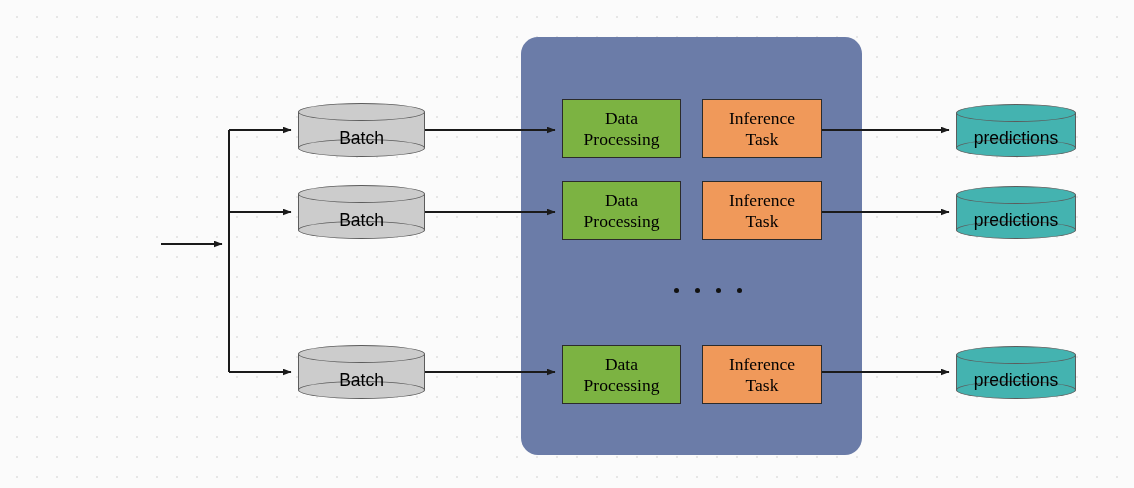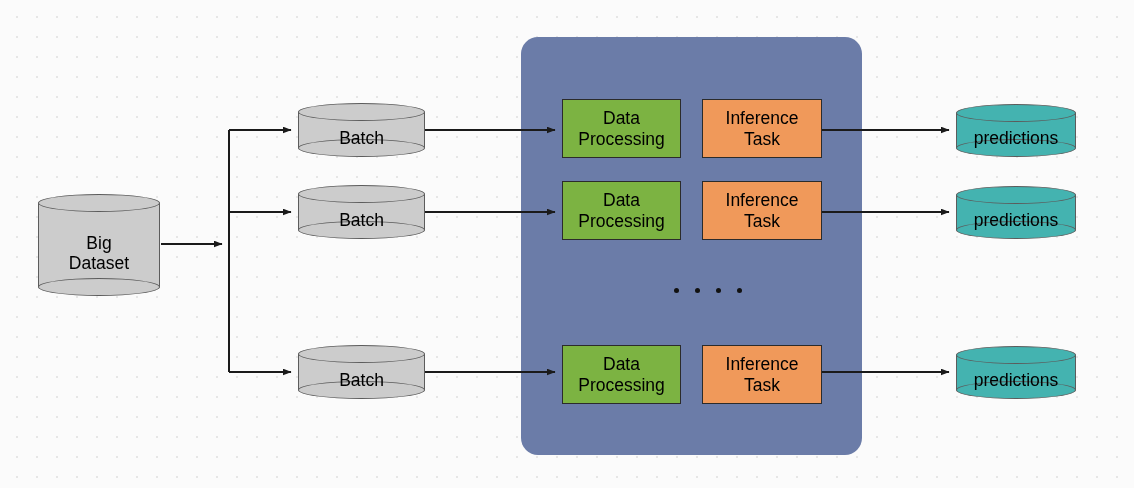--- a/index.html
+++ b/index.html
@@ -36,20 +36,21 @@
   .node {
     position: absolute;
     box-sizing: border-box;
     display: flex;
     align-items: center;
     justify-content: center;
     text-align: center;
     color: #000000;
     line-height: 1.16;
     white-space: pre-line;
+    font-family: Liberation Serif, serif;
   }
   .box {
     border: 1px solid #2b2b2b;
     font-size: 17.5px;
   }
   .box.green { background: #7cb342; }
   .box.orange { background: #f0995a; }
 
   
   .cyl {
@@ -141,27 +142,20 @@
       <line x1="425" y1="130" x2="555" y2="130" marker-end="url(#arrowhead)"></line>
       <line x1="425" y1="212" x2="555" y2="212" marker-end="url(#arrowhead)"></line>
       <line x1="425" y1="372" x2="555" y2="372" marker-end="url(#arrowhead)"></line>
 
       <line x1="822" y1="130" x2="949" y2="130" marker-end="url(#arrowhead)"></line>
       <line x1="822" y1="212" x2="949" y2="212" marker-end="url(#arrowhead)"></line>
       <line x1="822" y1="372" x2="949" y2="372" marker-end="url(#arrowhead)"></line>
     </g>
   </svg>
 
-  <div class="cyl grey" style="left:38px; top:194px; width:122px; height:102px;">
-    <div class="body"></div>
-    <div class="bottom"></div>
-    <div class="top"></div>
-    <div class="label">Big
-Dataset</div>
-  </div>
 
   <div class="cyl grey" style="left:298px; top:103px; width:127px; height:54px;">
     <div class="body"></div>
     <div class="bottom"></div>
     <div class="top"></div>
     <div class="label">Batch</div>
   </div>
 
   <div class="cyl grey" style="left:298px; top:185px; width:127px; height:54px;">
     <div class="body"></div>

